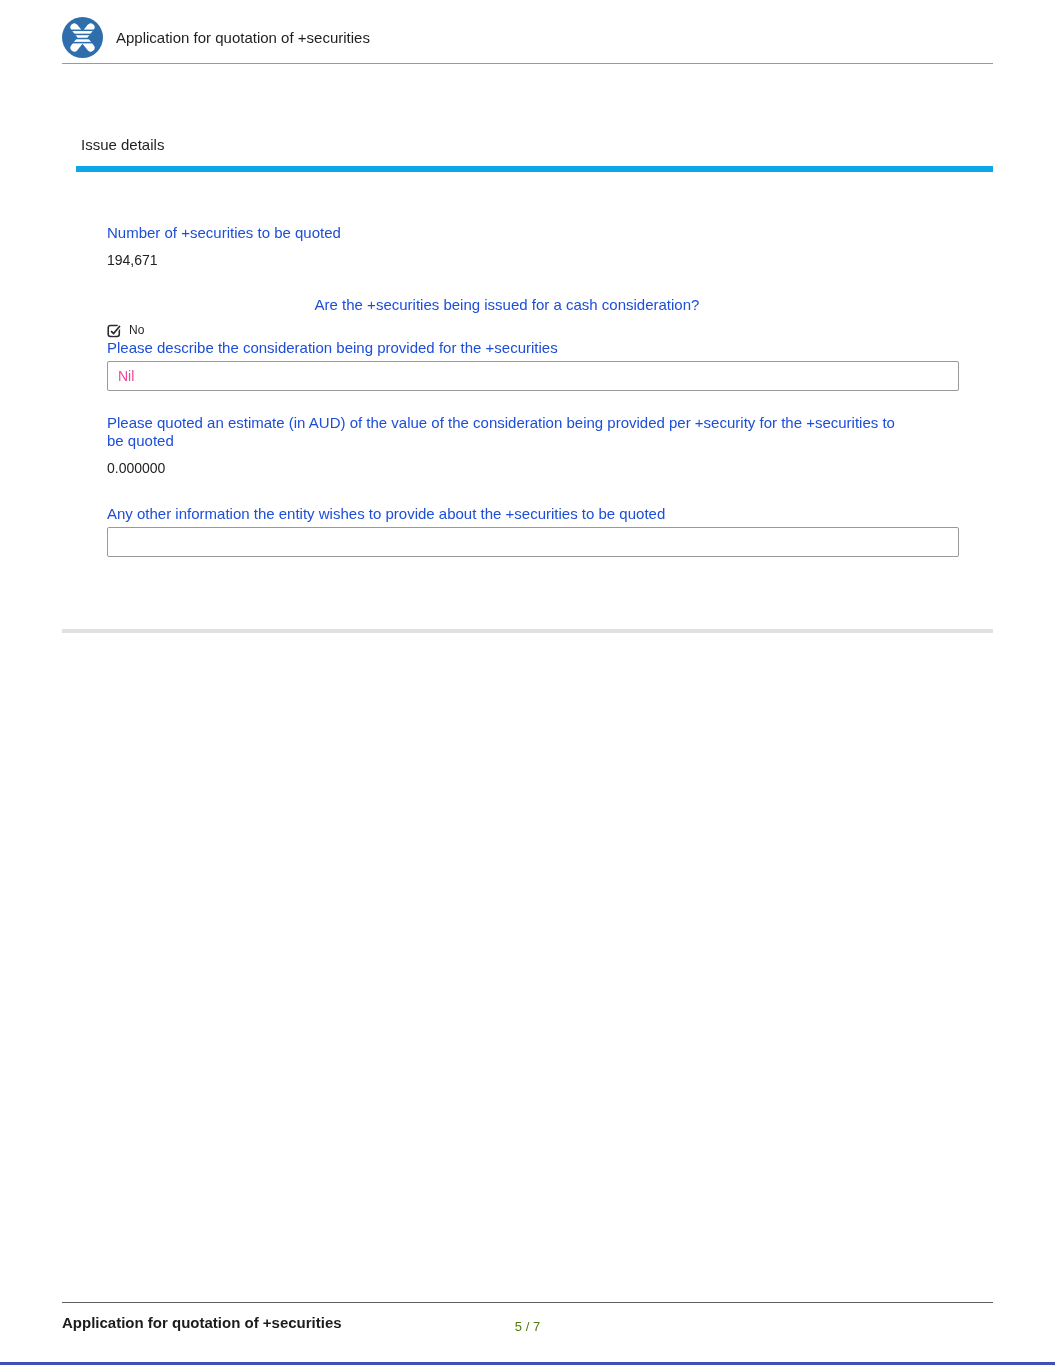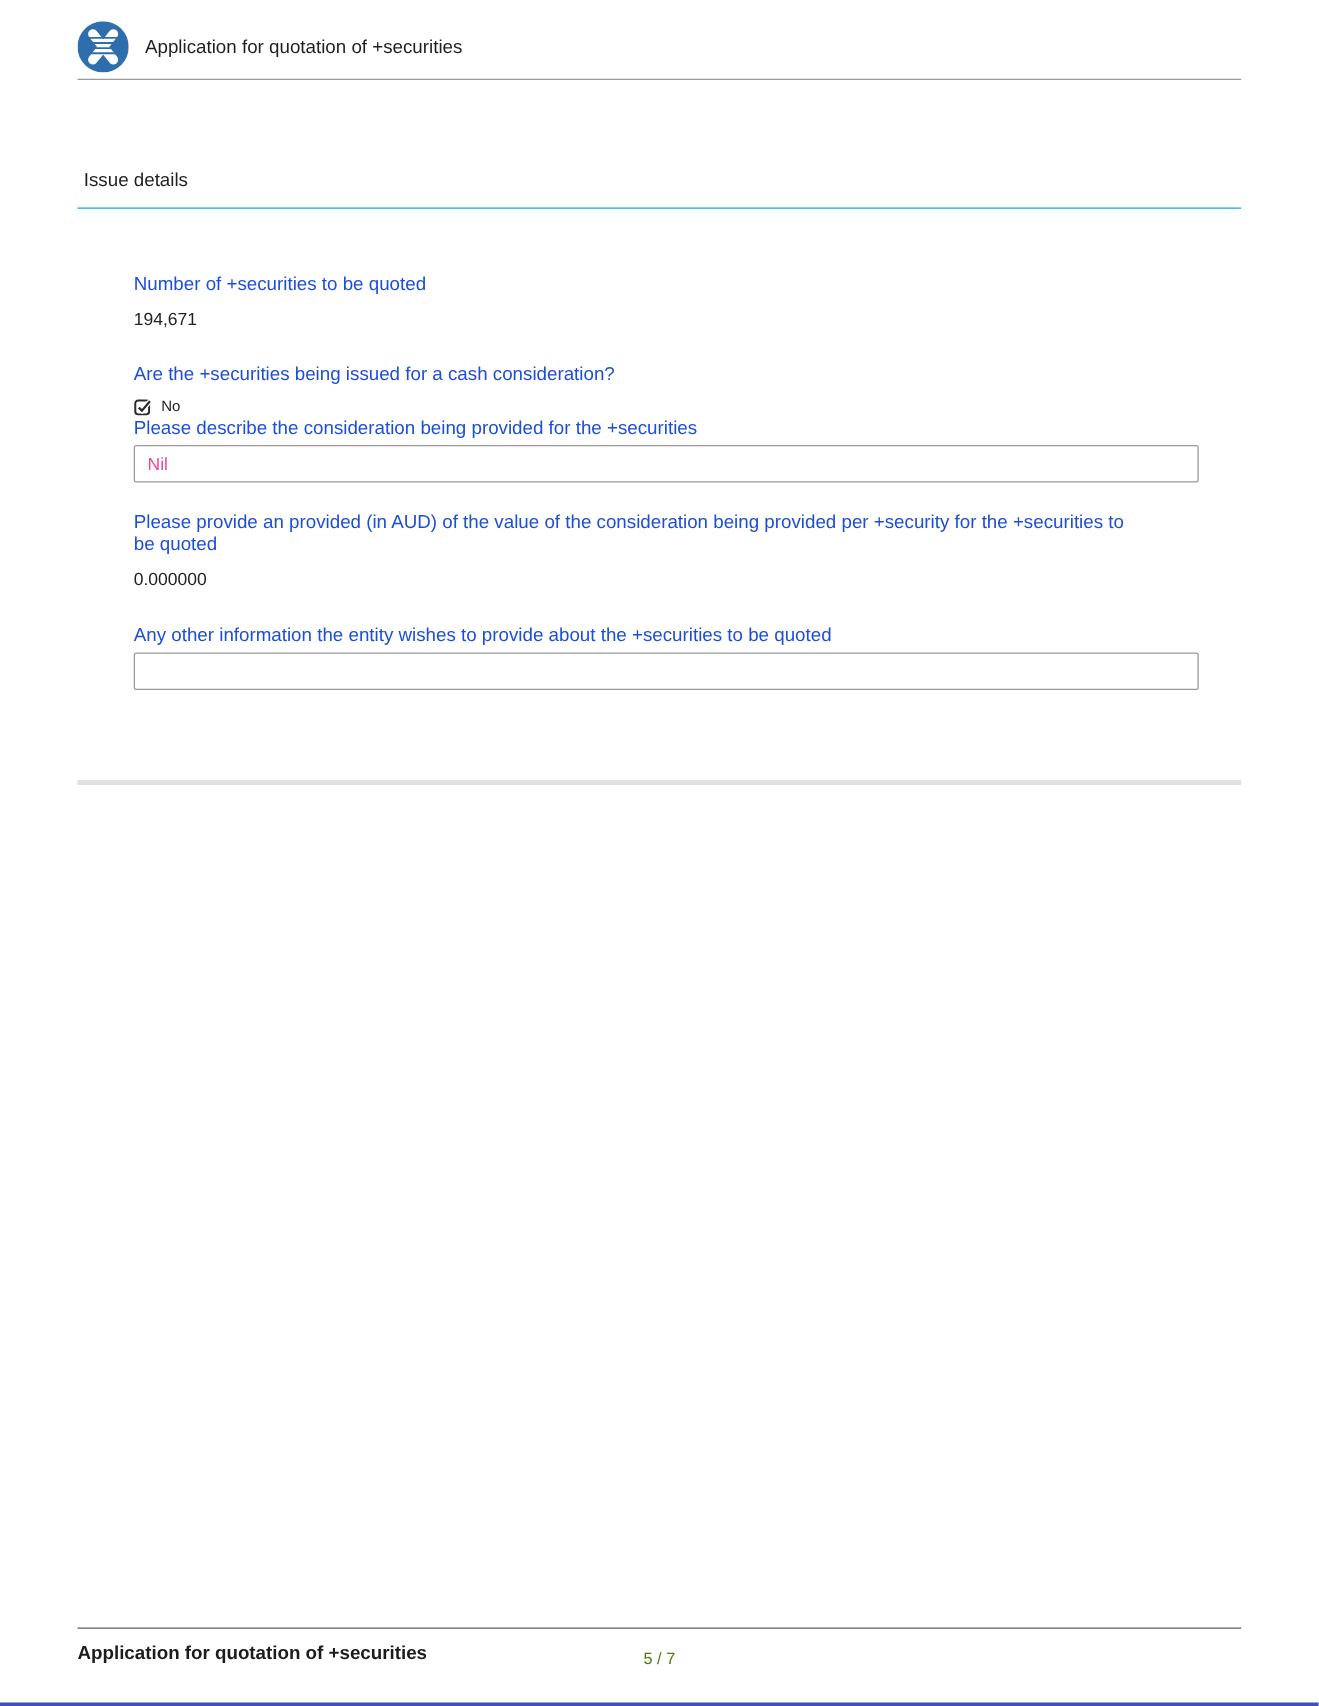--- a/index.html
+++ b/index.html
@@ -13,28 +13,28 @@
   }
   .content { padding: 0 62px; }
 
   
   .hdr { display: flex; align-items: center; gap: 9px; padding-top: 12px; height: 63px; }
   .hdr .logo { width: 41px; height: 41px; flex: 0 0 auto; display: inline-flex; }
   .hdr h1 { font-size: 15px; font-weight: 400; color: #1f1f1f; padding-left: 4px; }
   .hdr-rule { border-bottom: 1px solid #9b9b9b; }
 
   
-  .section-head { margin-top: 72px; padding-bottom: 13px; border-bottom: 1px solid #0ea5e9; padding-left: 5px; }
+  .section-head { margin-top: 72px; padding-bottom: 13px; border-bottom: 6px solid #0ea5e9; padding-left: 5px; margin-left: 14px; }
   .section-head h2 { font-size: 15px; font-weight: 400; color: #1f1f1f; }
 
   
   .fields { margin-left: 45px; margin-top: 52px; }
   .field-label { font-size: 15px; line-height: 18px; color: #1d4ed8; max-width: 800px; }
   .field-value { font-size: 14px; line-height: 17px; color: #222; margin-top: 10px; }
-  .gap-a { margin-top: 27px; }
+  .gap-a { margin-top: 27px; text-align: center; }
   .gap-b { }
   .gap-c { margin-top: 23px; }
   .gap-d { margin-top: 28px; }
 
   .check-row { display: flex; align-items: center; gap: 7px; margin-top: 7px; height: 18px; }
   .check-row .cbx { display: inline-flex; }
   .check-row .cbx-label { font-size: 12px; color: #1f1f1f; }
 
   .text-input {
     display: block;
@@ -104,21 +104,21 @@
         <span class="cbx-label">No</span>
       </div>
     </div>
 
     <div class="gap-b">
       <div class="field-label">Please describe the consideration being provided for the +securities</div>
       <input type="text" class="text-input" value="Nil" style="">
     </div>
 
     <div class="gap-c">
-      <div class="field-label">Please provide an provided (in AUD) of the value of the consideration being provided per +security for the +securities to be quoted</div>
+      <div class="field-label">Please quoted an estimate (in AUD) of the value of the consideration being provided per +security for the +securities to be quoted</div>
       <div class="field-value">0.000000</div>
     </div>
 
     <div class="gap-d">
       <div class="field-label">Any other information the entity wishes to provide about the +securities to be quoted</div>
       <input type="text" class="text-input" value="" style="">
     </div>
 
   </div>
 </div>

